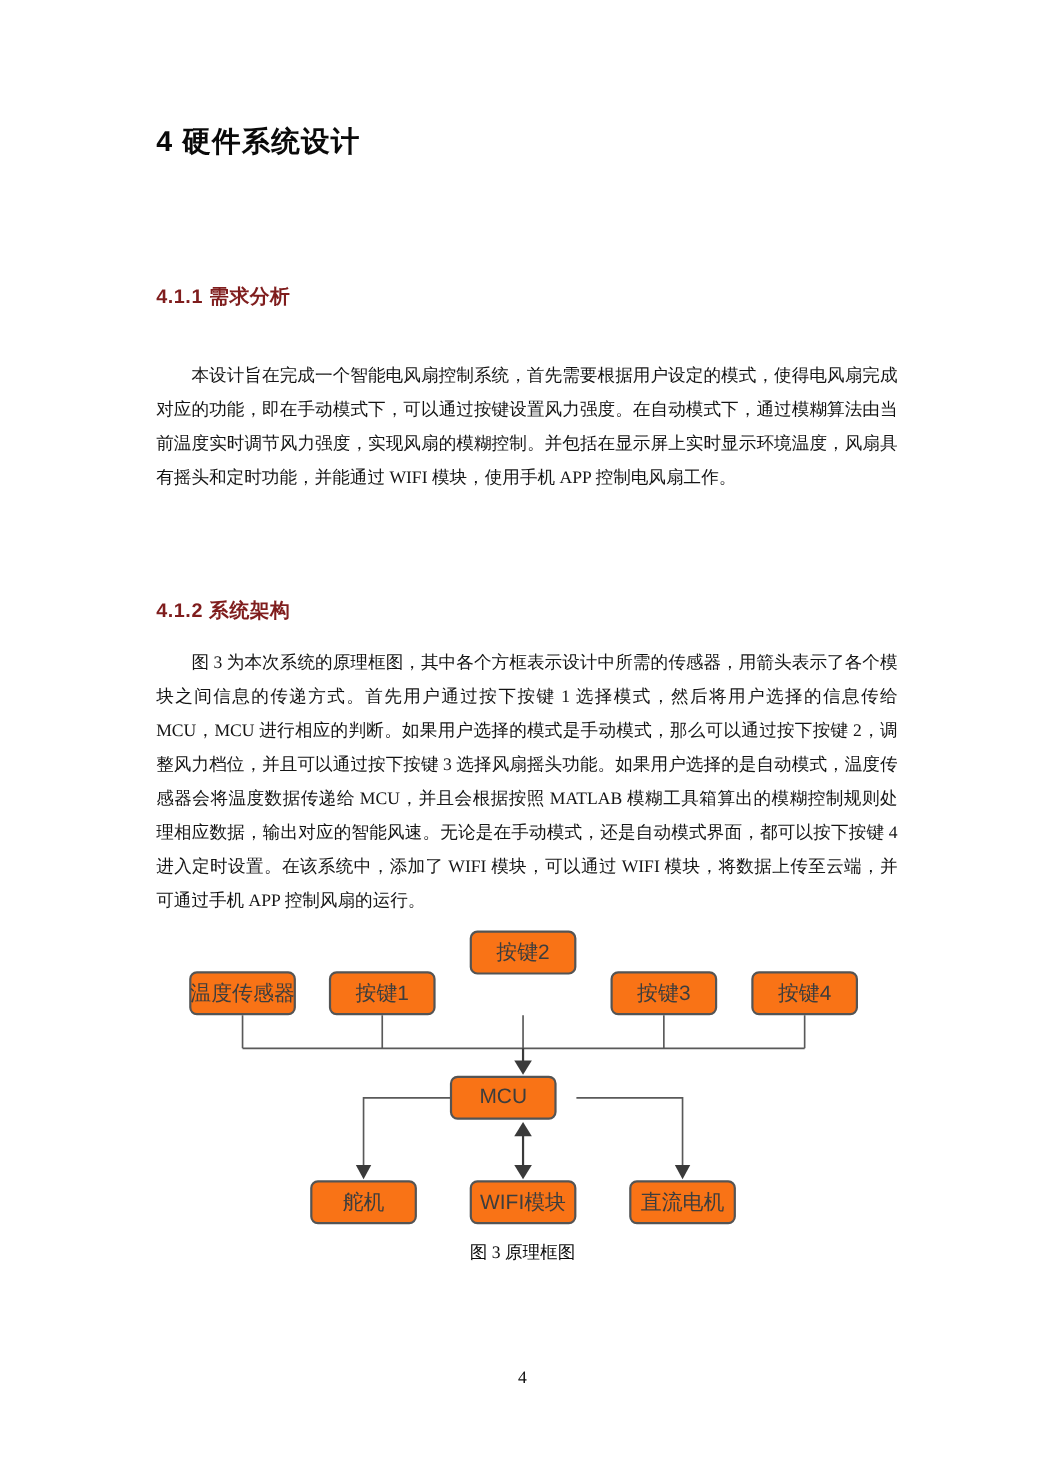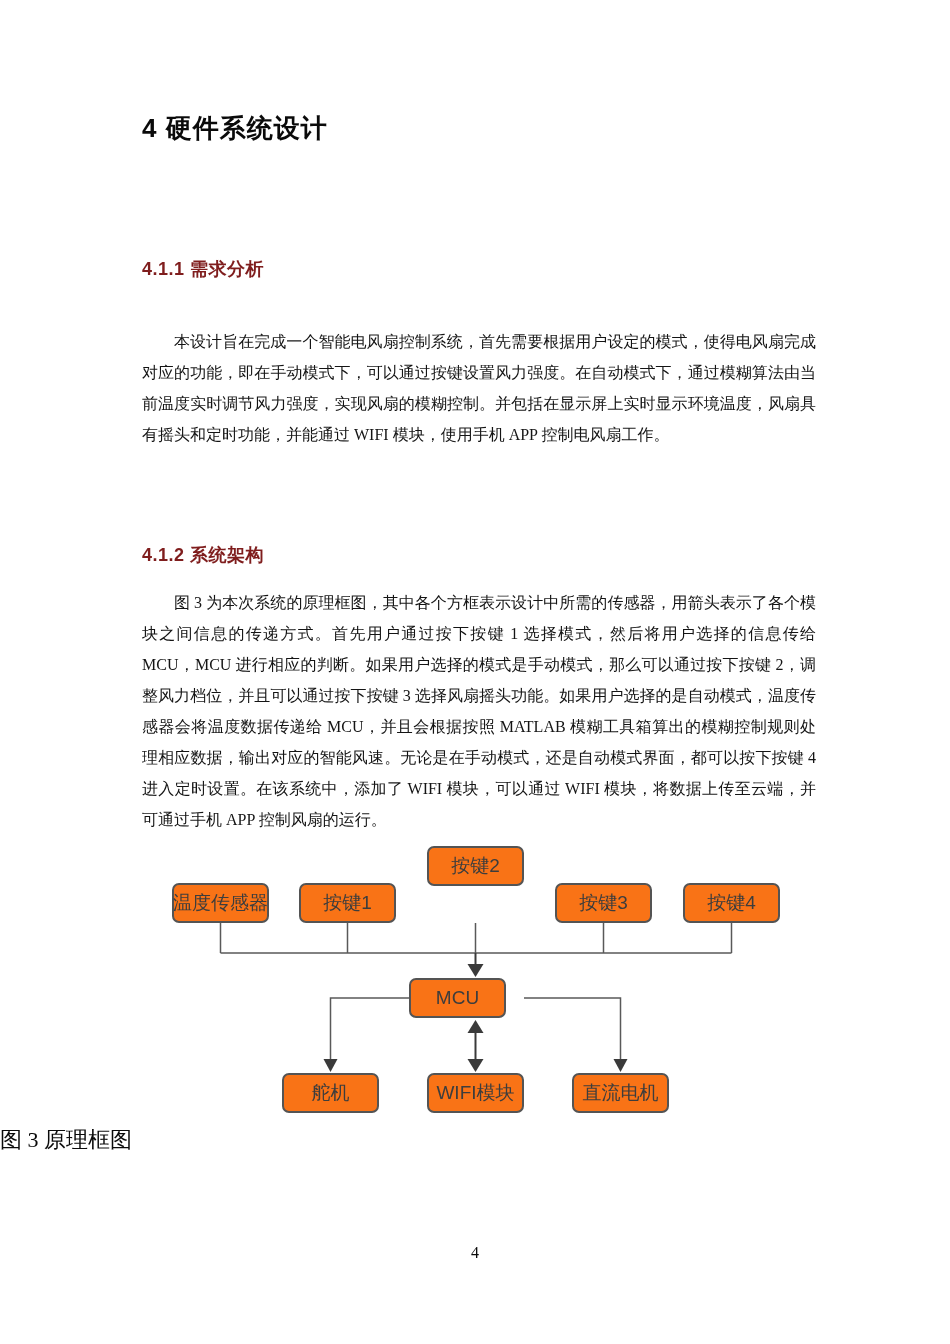--- a/index.html
+++ b/index.html
@@ -49,21 +49,21 @@
     background:#f97316;
     color:#3d3d3d;
     font-family:"Liberation Sans","DejaVu Sans",sans-serif;
     font-size:19px;
     display:flex;align-items:center;justify-content:center;
     white-space:nowrap;
   }
   .conn{left:0;top:875px;}
   .caption{
     left:0;top:1126px;width:950px;
-    text-align:left;font-size:22px;line-height:28px;color:#0a0a0a;
+    text-align:center;font-size:16px;line-height:28px;color:#0a0a0a;
   }
   .pagenum{
     left:0;top:1242px;width:950px;
     text-align:center;font-size:16px;line-height:22px;color:#0a0a0a;
   }
 </style>
 </head>
 <body>
 
 <div class="page">

